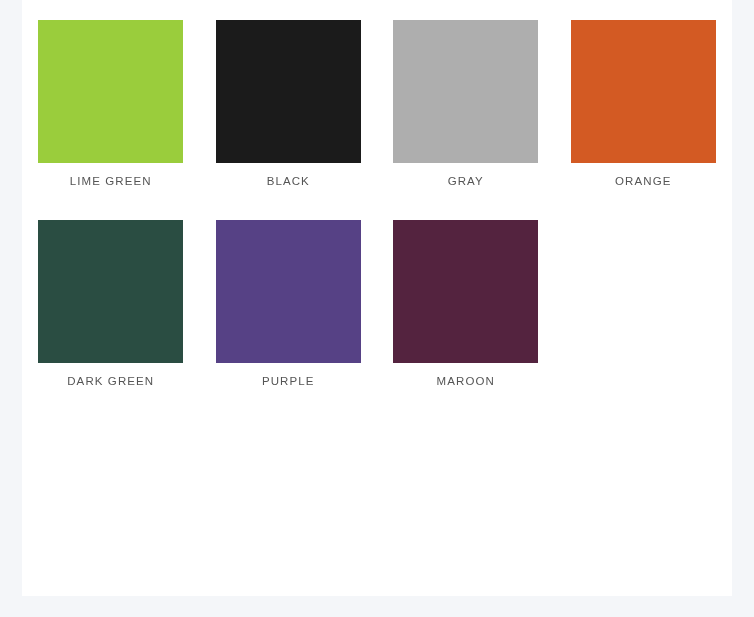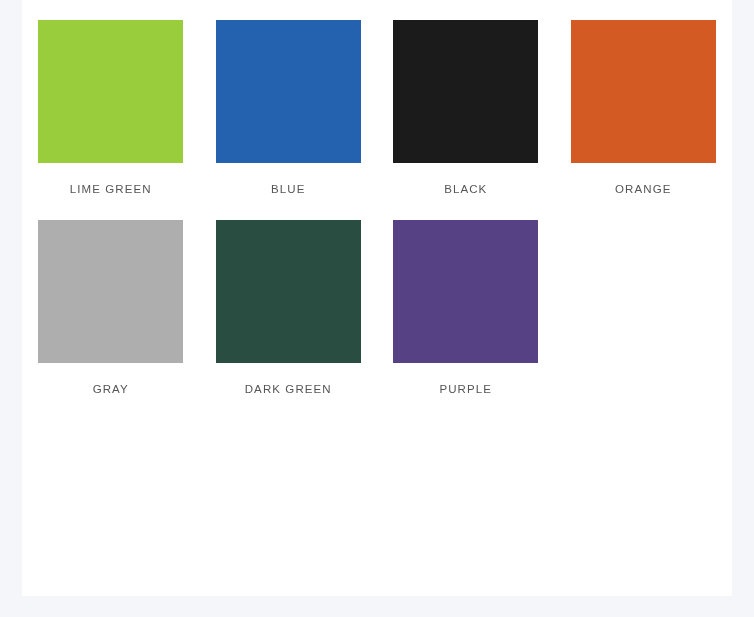--- a/index.html
+++ b/index.html
@@ -32,21 +32,20 @@
     padding: 0;
   }
   .swatch-cell {
     position: relative;
     display: flex;
     flex-direction: column;
     align-items: center;
     justify-content: flex-start;
     padding-top: 20px;
     box-sizing: border-box;
-    gap: 8px;
   }
   .swatch-chip {
     width: 145px;
     height: 143px;
     box-sizing: border-box;
   }
   .swatch-chip.bordered {
     border: 1px solid #a9a9a9;
   }
   .swatch-label {
@@ -63,37 +62,37 @@
 </head>
 <body style="background: rgb(244, 246, 249);">
 
 <div id="palette-card" style="background: rgb(255, 255, 255);">
   <div id="swatch-grid">
       <div class="swatch-cell">
         <div class="swatch-chip" style="background: rgb(154, 205, 60);"></div>
         <div class="swatch-label">LIME GREEN</div>
       </div>
       <div class="swatch-cell">
-        <div class="swatch-chip" style="background: rgb(36, 98, 176);"></div>
-        <div class="swatch-label">BLUE</div>
-      </div>
-      <div class="swatch-cell">
         <div class="swatch-chip" style="background: rgb(27, 27, 27);"></div>
         <div class="swatch-label">BLACK</div>
       </div>
       <div class="swatch-cell">
+        <div class="swatch-chip" style="background: rgb(174, 174, 174);"></div>
+        <div class="swatch-label">GRAY</div>
+      </div>
+      <div class="swatch-cell">
         <div class="swatch-chip" style="background: rgb(211, 90, 35);"></div>
         <div class="swatch-label">ORANGE</div>
-      </div>
-      <div class="swatch-cell">
-        <div class="swatch-chip" style="background: rgb(174, 174, 174);"></div>
-        <div class="swatch-label">GRAY</div>
       </div>
       <div class="swatch-cell">
         <div class="swatch-chip" style="background: rgb(42, 77, 66);"></div>
         <div class="swatch-label">DARK GREEN</div>
       </div>
       <div class="swatch-cell">
         <div class="swatch-chip" style="background: rgb(86, 65, 133);"></div>
         <div class="swatch-label">PURPLE</div>
       </div>
+      <div class="swatch-cell">
+        <div class="swatch-chip" style="background: rgb(84, 35, 63);"></div>
+        <div class="swatch-label">MAROON</div>
+      </div>
     </div>
 </div>
 
 </body></html>

